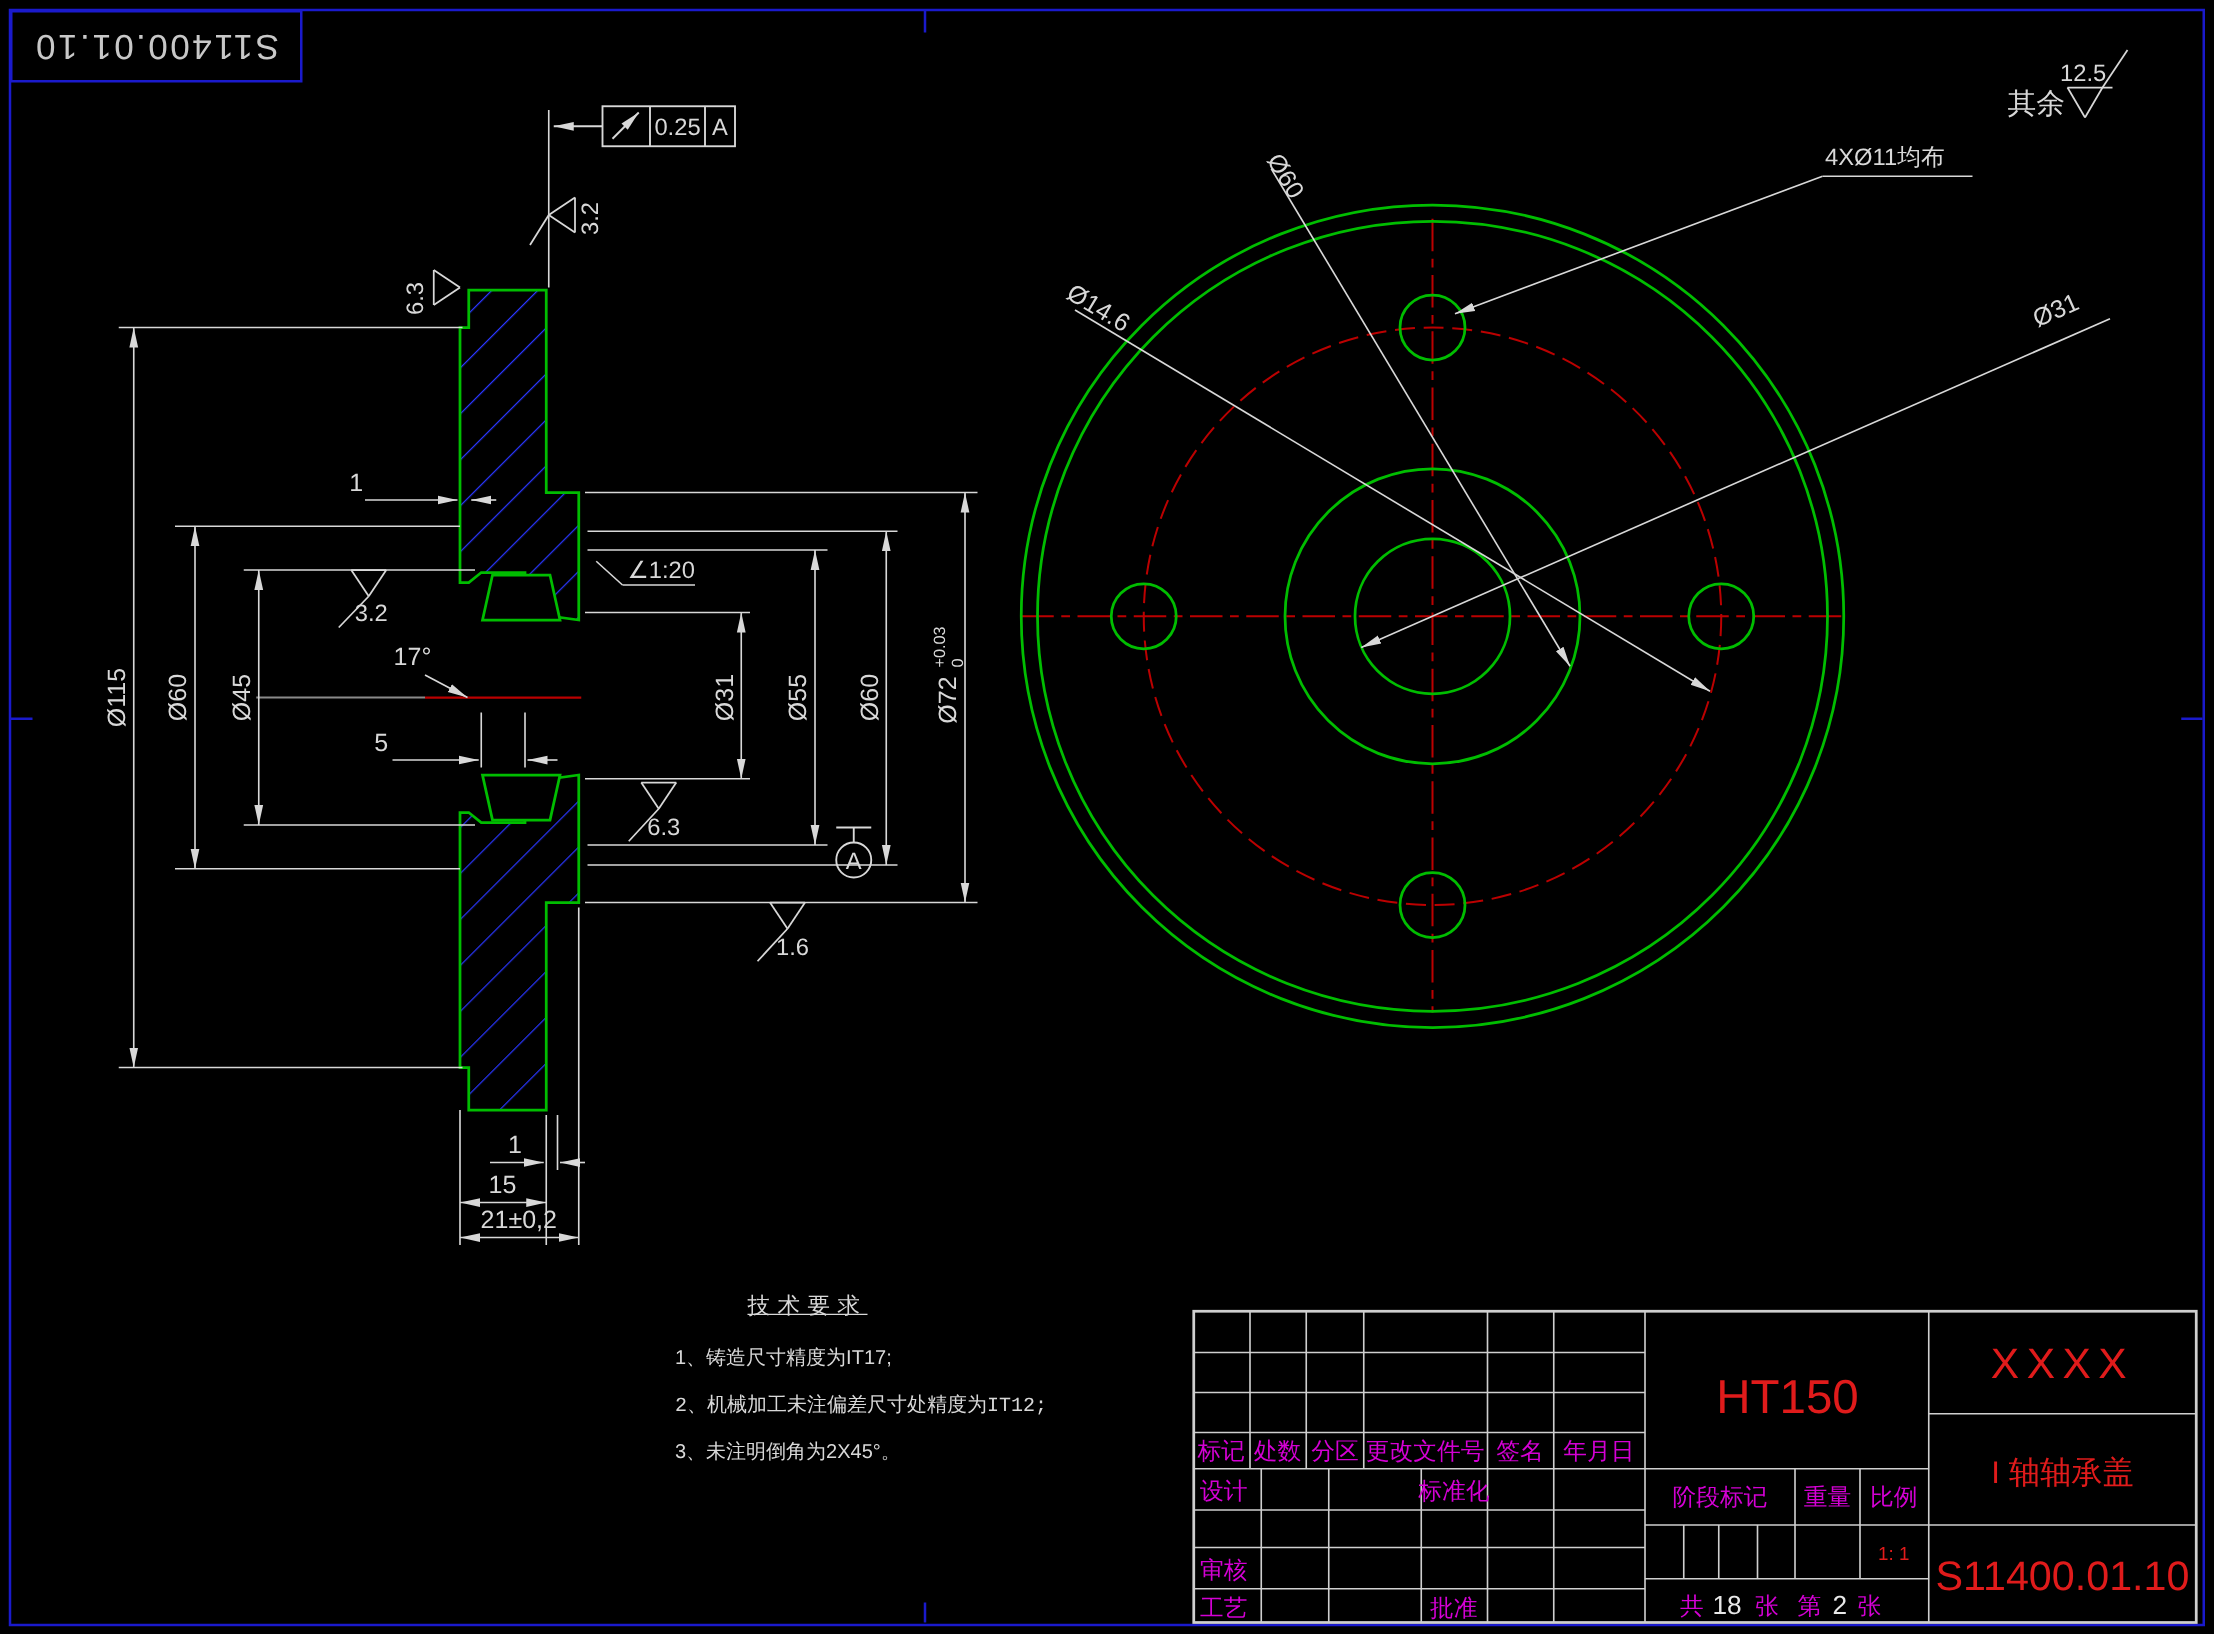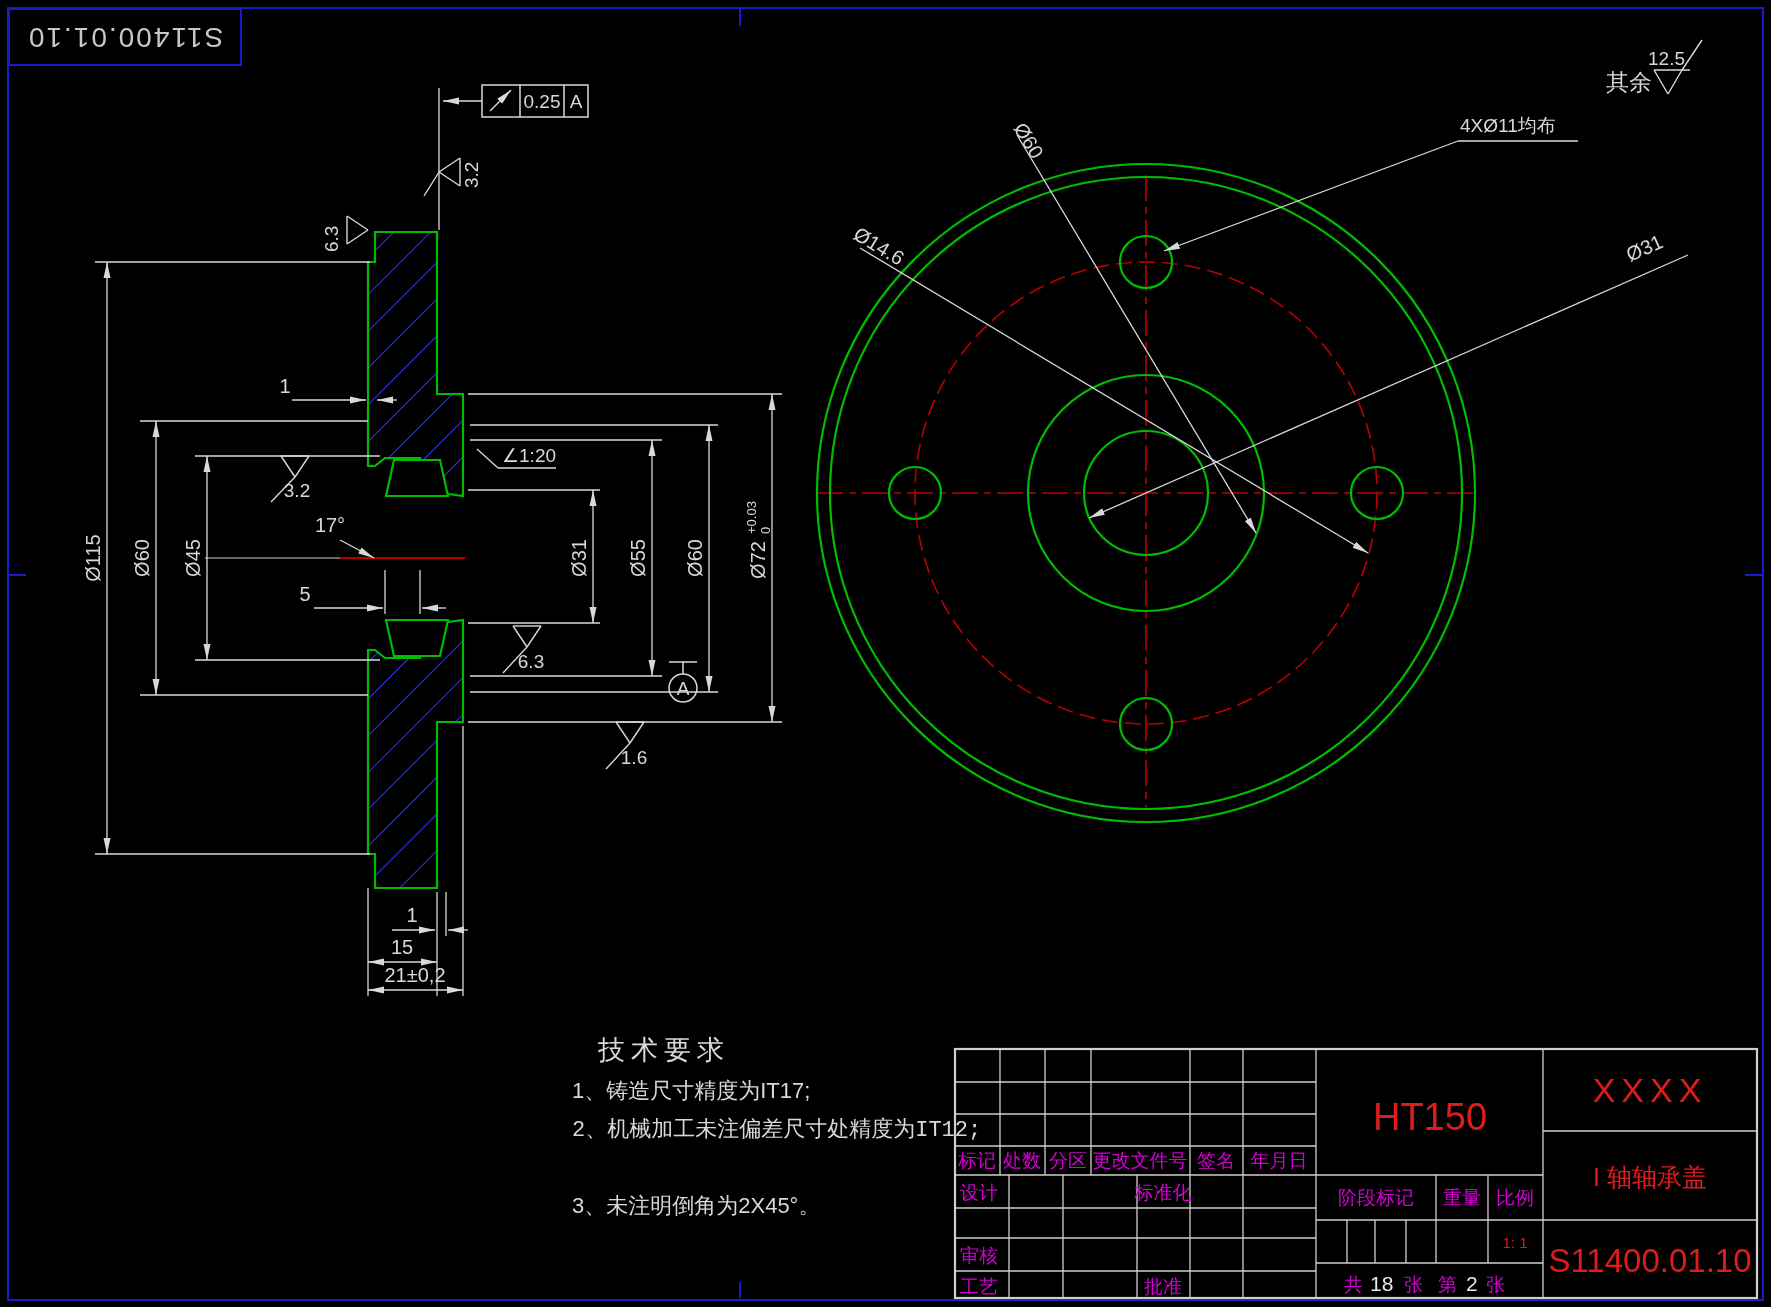--- a/index.html
+++ b/index.html
@@ -8,23 +8,23 @@
   .dim{font-size:20px;}
   .dim-s{font-size:13px;}
   .cad{font-size:19px;}
   .tbm{fill:#d400d4;font-size:19px;}
   .tbw{fill:#e8e8e8;font-size:21px;}
   .tbr{fill:#e01b1b;}
   .mirror-box{position:absolute;left:8px;top:8px;width:230px;height:54px;border:2px solid #1a1acc;
     display:flex;align-items:center;justify-content:center;transform:rotate(180deg);
     color:#c8c8c8;font-size:28px;letter-spacing:2px;}
   .tech{position:absolute;color:#d8d8d8;}
-  #tech-title{left:598px;top:1032px;font-size:27px;letter-spacing:6px;}
-  .tech-item{left:572px;font-size:22px;}
-  #tech-1{top:1076px;} #tech-2{top:1114px;font-family:Liberation Mono, monospace;} #tech-3{top:1151px;margin-top:40px;}
+  #tech-title{left:598px;top:1032px;font-size:18px;letter-spacing:6px;text-decoration:underline;}
+  .tech-item{left:540px;font-size:16px;}
+  #tech-1{top:1076px;} #tech-2{top:1114px;font-family:Liberation Mono, monospace;} #tech-3{top:1151px;}
 </style>
 </head>
 <body>
 
 
 
 <svg width="1771" height="1307" viewBox="0 0 1771 1307">
   <defs>
     <pattern id="hatch" patternUnits="userSpaceOnUse" width="26" height="26" patternTransform="rotate(45)">
       <line x1="0" y1="0" x2="0" y2="26" stroke="#2936ff" stroke-width="2"></line>

